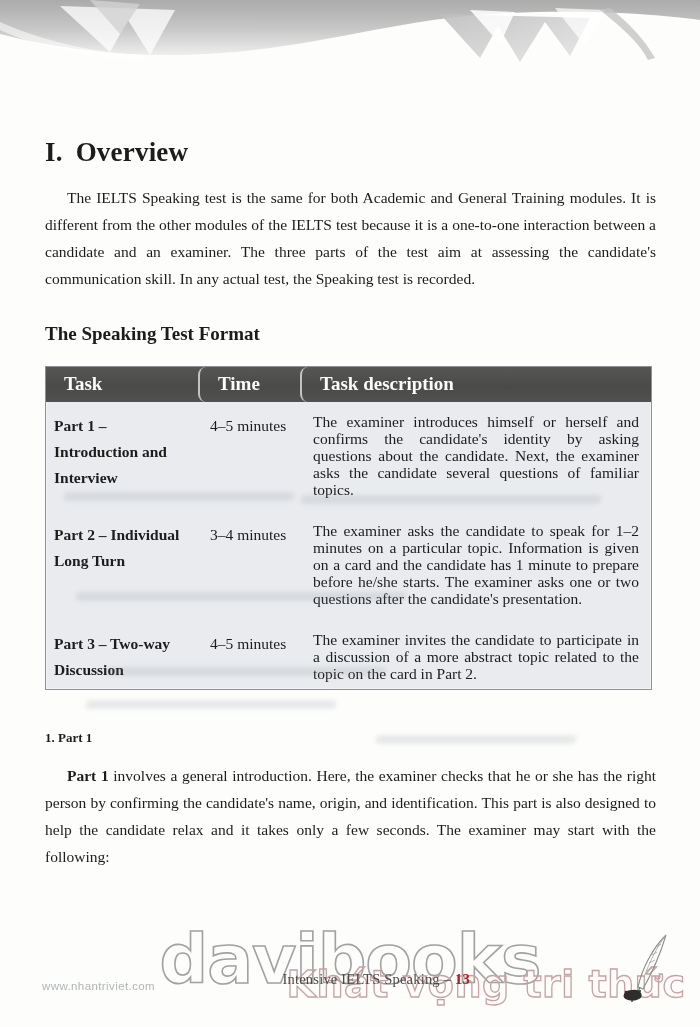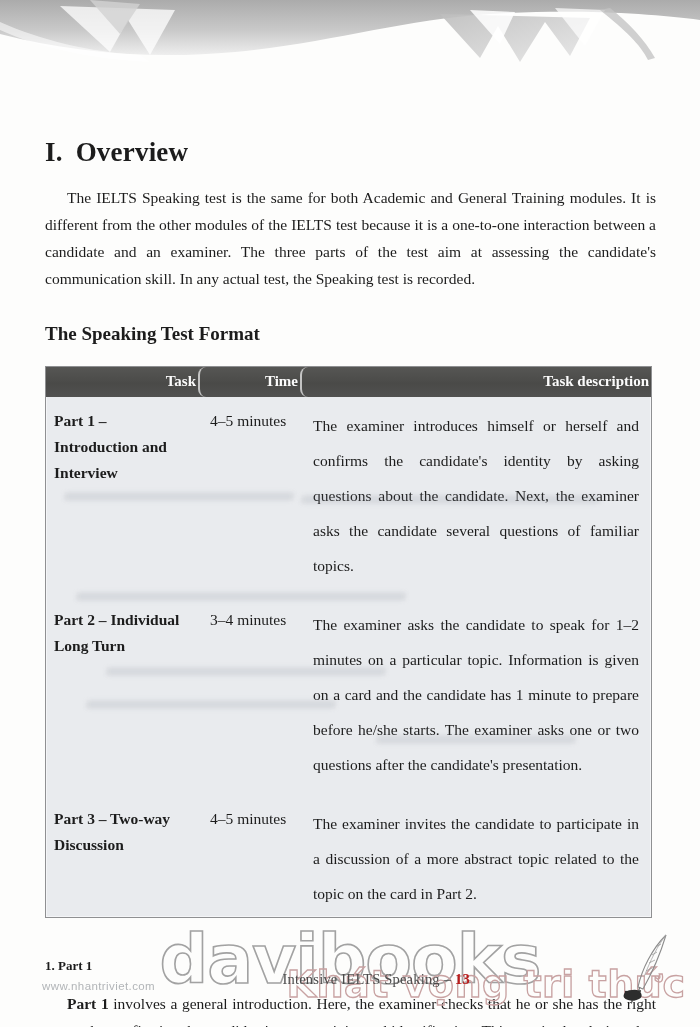--- a/index.html
+++ b/index.html
@@ -44,38 +44,38 @@
     border:1px solid #8f9092;
     background:#e9ebee;
     box-shadow:0 0 0 1px rgba(255,255,255,0.5) inset;
   }
   .t-head{
     display:grid;grid-template-columns:152px 102px 1fr;
     background:linear-gradient(180deg,#565654 0%,#4a4a48 55%,#515150 100%);
     color:#fbfbfb;
   }
   .t-head .th{
-    font-size:15px;font-weight:bold;
-    text-align:right;padding:6px 2px 7px 18px;
+    font-size:19px;font-weight:bold;
+    text-align:left;padding:6px 2px 7px 18px;
   }
   .t-head .th + .th{border-left:2px solid rgba(235,235,235,0.75);border-radius:8px;}
   .t-row{
     display:grid;grid-template-columns:152px 102px 1fr;
     padding:11px 0 6px 0;
   }
   .t-row .task{
     font-weight:bold;font-size:15.5px;line-height:26px;
     padding:0 6px 0 8px;
   }
   .t-row .time{
     font-size:15.5px;line-height:26px;
     padding:0 4px 0 12px;
   }
   .t-row .desc{
-    font-size:15.5px;line-height:35px;
+    font-size:15.5px;line-height:17px;
     text-align:justify;
     padding:0 12px 0 13px;
   }
   .t-row + .t-row{padding-top:18px;}
   .t-row:last-child{padding-bottom:14px;}
 
   
   .smudge{
     position:absolute;height:9px;border-radius:4px;
     background:rgba(125,132,145,0.16);

